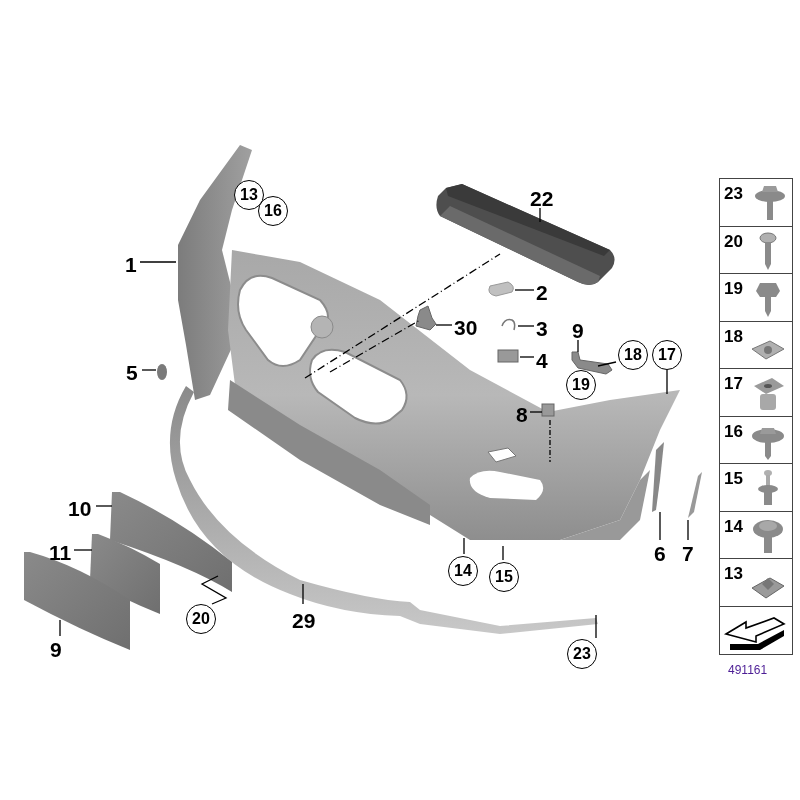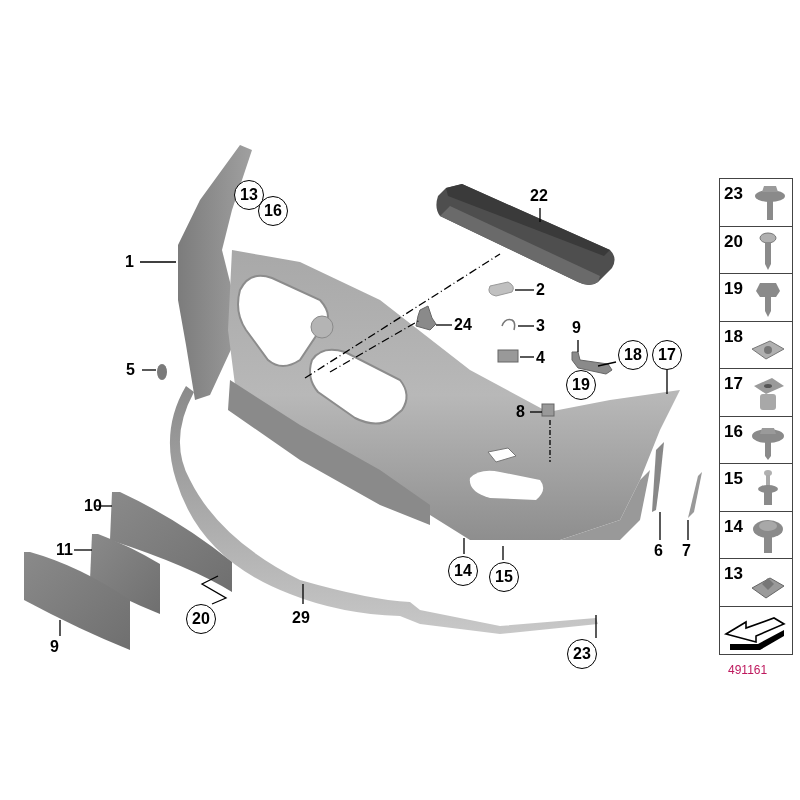--- a/index.html
+++ b/index.html
@@ -1,32 +1,32 @@
 <!DOCTYPE html>
 <html><head>
 <meta charset="utf-8">
 <style>
   html, body { margin: 0; padding: 0; background: #ffffff; }
   body { width: 800px; height: 800px; position: relative; overflow: hidden;
          font-family: "Liberation Sans", sans-serif; }
   #canvas { position: absolute; left: 0; top: 0; width: 800px; height: 800px; }
-  .lbl { position: absolute; font-weight: bold; font-size: 16px; color: #000;
+  .lbl { position: absolute; font-weight: bold; font-size: 21px; color: #000;
          line-height: 1; white-space: nowrap; }
   .circ { position: absolute; width: 30px; height: 30px; border: 1.6px solid #000;
           border-radius: 50%; box-sizing: border-box; display: flex;
           align-items: center; justify-content: center; font-weight: bold;
           font-size: 16px; color: #000; background: #fff; }
   .legend { position: absolute; left: 719px; top: 178px; width: 72px;
             border: 1px solid #444; background: #fff; }
   .legend-cell { height: 47.5px; border-bottom: 1px solid #444; position: relative; box-sizing: border-box; }
   .legend-cell:last-child { border-bottom: none; }
   .legend-num { position: absolute; left: 4px; top: 5px; font-weight: bold;
                 font-size: 17px; color: #000; }
   .legend-icon { position: absolute; right: 4px; top: 3px; width: 42px; height: 42px; }
-  .diag-id { position: absolute; left: 728px; top: 663px; font-size: 12px; color: #be185d; }
+  .diag-id { position: absolute; left: 728px; top: 663px; font-size: 12px; color: #4c1d95; }
 </style>
 </head>
 <body>
 
 <svg id="canvas" viewBox="0 0 800 800" xmlns="http://www.w3.org/2000/svg">
   <defs>
     <linearGradient id="gBumper" x1="0" y1="0" x2="0" y2="1">
       <stop offset="0" stop-color="#a8a8a8"></stop>
       <stop offset="0.5" stop-color="#b8b8b8"></stop>
       <stop offset="1" stop-color="#8e8e8e"></stop>
@@ -126,26 +126,26 @@
 
 <div class="lbl" style="left:125px;top:254px">1</div>
 <div class="lbl" style="left:536px;top:282px">2</div>
 <div class="lbl" style="left:536px;top:318px">3</div>
 <div class="lbl" style="left:536px;top:350px">4</div>
 <div class="lbl" style="left:126px;top:362px">5</div>
 <div class="lbl" style="left:654px;top:543px">6</div>
 <div class="lbl" style="left:682px;top:543px">7</div>
 <div class="lbl" style="left:516px;top:404px">8</div>
 <div class="lbl" style="left:572px;top:320px">9</div>
-<div class="lbl" style="left:84px;top:498px">10</div>
-<div class="lbl" style="left:56px;top:542px">11</div>
+<div class="lbl" style="left:68px;top:498px">10</div>
+<div class="lbl" style="left:49px;top:542px">11</div>
 <div class="lbl" style="left:50px;top:639px">9</div>
 <div class="lbl" style="left:292px;top:610px">29</div>
 <div class="lbl" style="left:530px;top:188px">22</div>
-<div class="lbl" style="left:454px;top:317px">24</div>
+<div class="lbl" style="left:454px;top:317px">30</div>
 
 <div class="circ" style="left:234px;top:180px">13</div>
 <div class="circ" style="left:258px;top:196px">16</div>
 <div class="circ" style="left:652px;top:340px">17</div>
 <div class="circ" style="left:618px;top:340px">18</div>
 <div class="circ" style="left:566px;top:370px">19</div>
 <div class="circ" style="left:448px;top:556px">14</div>
 <div class="circ" style="left:489px;top:562px">15</div>
 <div class="circ" style="left:186px;top:604px">20</div>
 <div class="circ" style="left:567px;top:639px">23</div>

